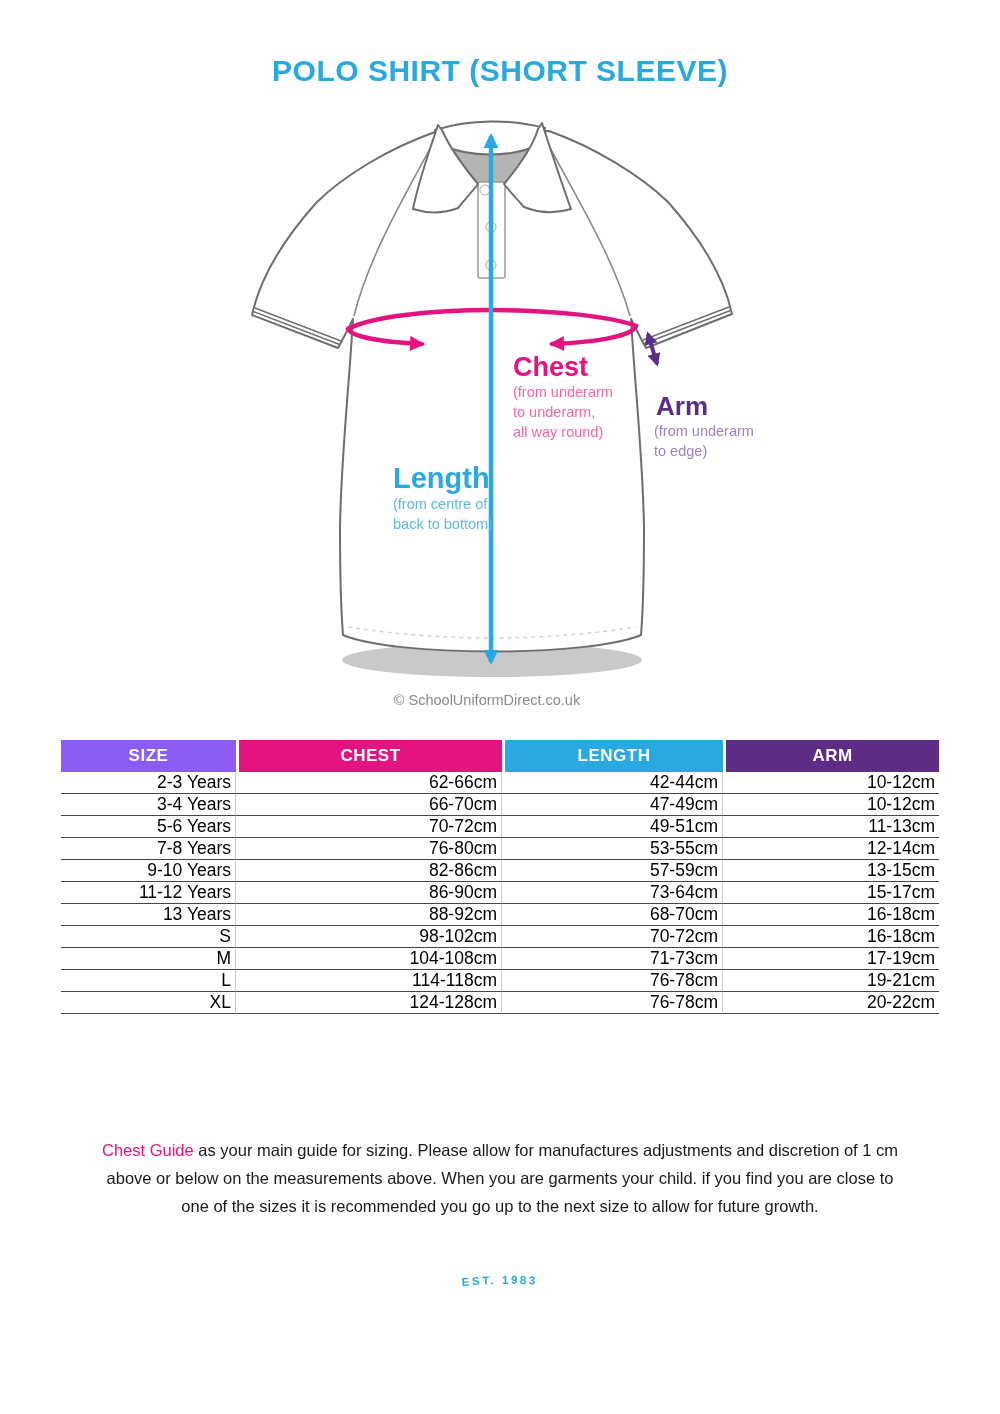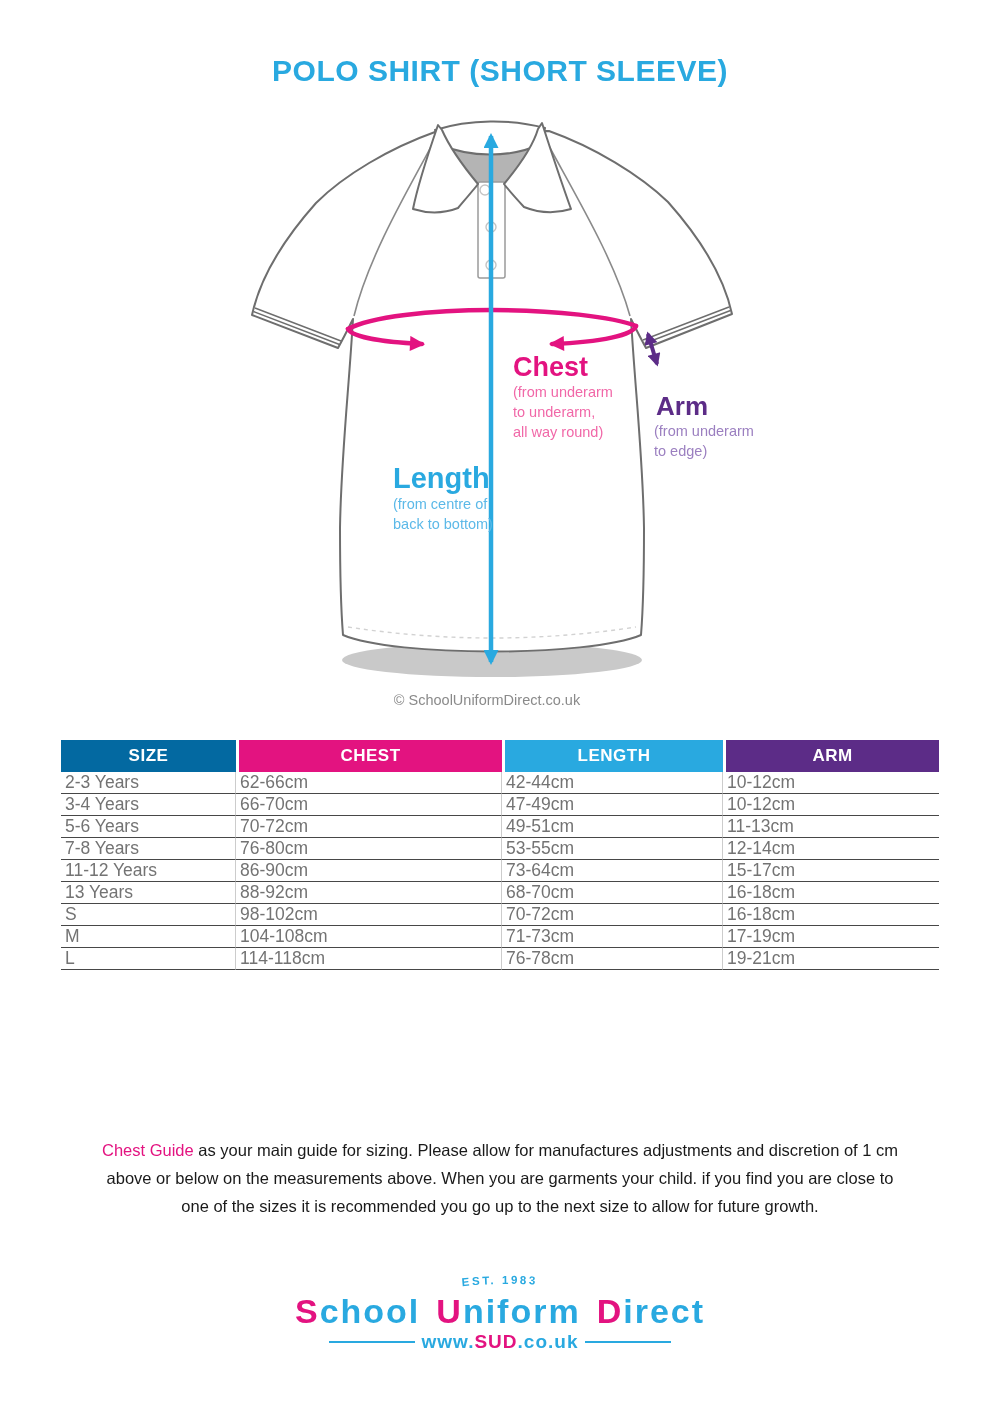--- a/index.html
+++ b/index.html
@@ -17,28 +17,28 @@
   .diagram text{font-family:"Liberation Sans",sans-serif;}
   
   .size-table-wrap{position:absolute;left:61px;top:740px;width:878px;}
   table.size-table{
     width:878px;border-collapse:separate;border-spacing:0;table-layout:fixed;
   }
   table.size-table th{
     height:32px;padding:0;color:#ffffff;font-size:17px;font-weight:600;
     letter-spacing:0.5px;text-align:center;vertical-align:middle;box-sizing:border-box;
   }
-  th.col-size{background:#0369a1;}
+  th.col-size{background:#8b5cf6;}
   th.col-chest{background:#E31380;}
   th.col-length{background:#29A9E0;}
   th.col-arm{background:#5C2C87;}
   table.size-table th + th{border-left:3px solid #ffffff;}
   table.size-table td{
-    height:19px;padding:0 4px;text-align:left;vertical-align:middle;
-    font-size:17.5px;color:#737373;box-sizing:border-box;
+    height:19px;padding:0 4px;text-align:right;vertical-align:middle;
+    font-size:17.5px;color:#000000;box-sizing:border-box;
     border-bottom:1.6px solid #474747;
   }
   table.size-table td:not(:last-child){border-right:1px solid #cccccc;}
   
   .footer-note{
     position:absolute;top:1136px;left:50px;width:900px;text-align:center;
     font-size:16.5px;line-height:28px;color:#1a1a1a;
   }
   .footer-note .highlight{color:#E31380;text-align:center;}
   
@@ -176,20 +176,26 @@
           <td>49-51cm</td>
           <td>11-13cm</td>
         </tr>
         <tr>
           <td>7-8 Years</td>
           <td>76-80cm</td>
           <td>53-55cm</td>
           <td>12-14cm</td>
         </tr>
         <tr>
+          <td>9-10 Years</td>
+          <td>82-86cm</td>
+          <td>57-59cm</td>
+          <td>13-15cm</td>
+        </tr>
+        <tr>
           <td>11-12 Years</td>
           <td>86-90cm</td>
           <td>73-64cm</td>
           <td>15-17cm</td>
         </tr>
         <tr>
           <td>13 Years</td>
           <td>88-92cm</td>
           <td>68-70cm</td>
           <td>16-18cm</td>
@@ -204,41 +210,37 @@
           <td>M</td>
           <td>104-108cm</td>
           <td>71-73cm</td>
           <td>17-19cm</td>
         </tr>
         <tr>
           <td>L</td>
           <td>114-118cm</td>
           <td>76-78cm</td>
           <td>19-21cm</td>
+        </tr>
+        <tr>
+          <td>XL</td>
+          <td>124-128cm</td>
+          <td>76-78cm</td>
+          <td>20-22cm</td>
         </tr>
       </tbody>
   </table>
 </div>
 
 <div class="footer-note">
   <div><span class="highlight">Chest Guide</span><span> as your main guide for sizing. Please allow for manufactures adjustments and discretion of  1 cm</span></div>
   <div>above or below on the measurements above. When you are garments your child. if you find you are close to</div>
   <div>one of the sizes it is recommended you go up to the next size to allow for future growth.</div>
 </div>
 
 <div class="logo">
   <svg class="logo-est-svg" viewBox="0 0 240 26">
     <path id="est-arc" d="M 30,24 Q 120,6 210,20" fill="none" stroke="none"></path>
     <text font-size="11.5" font-weight="700" letter-spacing="2.5" fill="#29A9E0" text-anchor="middle" font-family="Liberation Sans, sans-serif">
       <textPath href="#est-arc" startOffset="50%">EST. 1983</textPath>
     </text>
   </svg>
-  <div class="logo-name">
-    <span class="pink">S</span><span class="blue word-gap">chool</span><span class="pink">U</span><span class="blue word-gap">niform</span><span class="pink">D</span><span class="blue">irect</span>
-  </div>
-  <div class="logo-url">
-    <span class="rule"></span>
-      <span class="blue">www.</span>
-      <span class="pink">SUD</span>
-      <span class="blue">.co.uk</span>
-      <span class="rule"></span>
-  </div>
 </div>
 
 </body></html>

